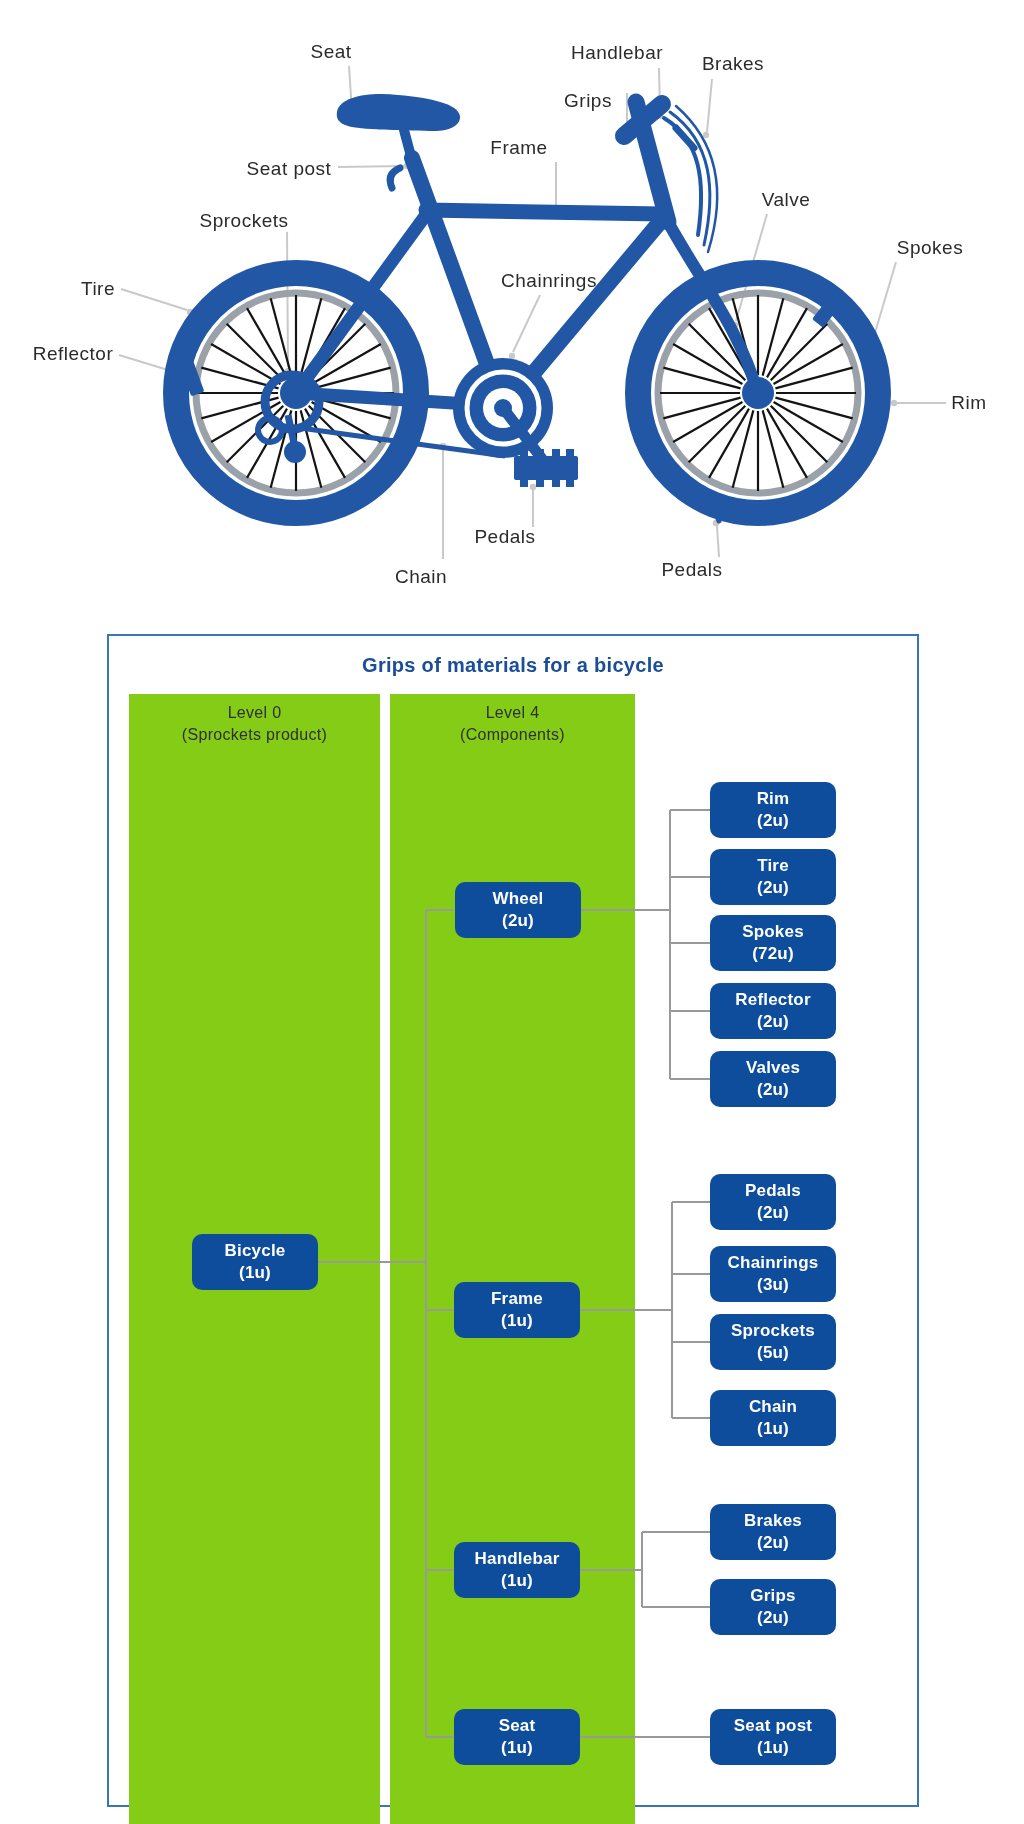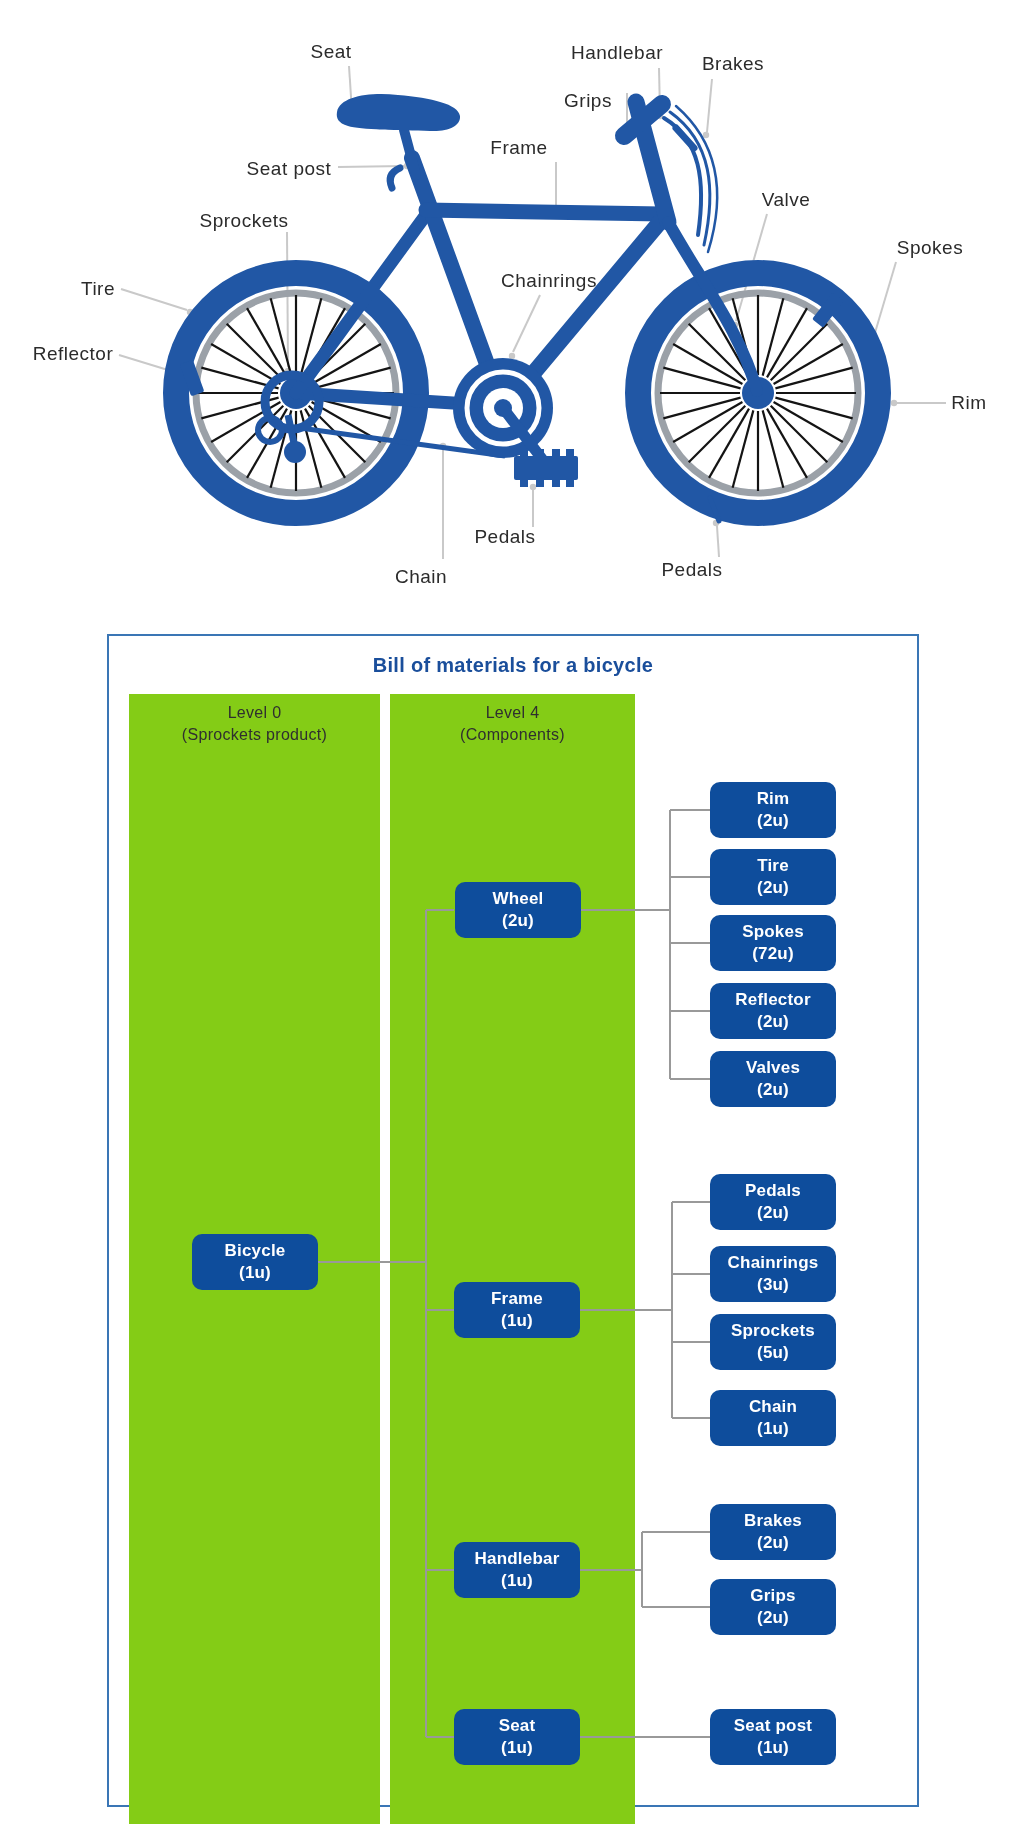--- a/index.html
+++ b/index.html
@@ -207,21 +207,21 @@
     <div class="bike-label" style="left:786px;top:200px">Valve</div>
     <div class="bike-label" style="left:549px;top:281px">Chainrings</div>
     <div class="bike-label" style="left:930px;top:248px">Spokes</div>
     <div class="bike-label" style="left:969px;top:403px">Rim</div>
     <div class="bike-label" style="left:505px;top:537px">Pedals</div>
     <div class="bike-label" style="left:421px;top:577px">Chain</div>
     <div class="bike-label" style="left:692px;top:570px">Pedals</div>
   </div>
 
   <div id="bom">
-    <div id="bom-title">Bill of materials for a bicycle</div>
+    <div id="bom-title">Grips of materials for a bicycle</div>
 
     <div class="bom-col" style="left:20px;width:251px">
       <div class="col-header">
         <div>Level 0</div>
         <div>(Sprockets product)</div>
       </div>
     </div>
     <div class="bom-col" style="left:281px;width:245px">
       <div class="col-header">
         <div>Level 4</div>

